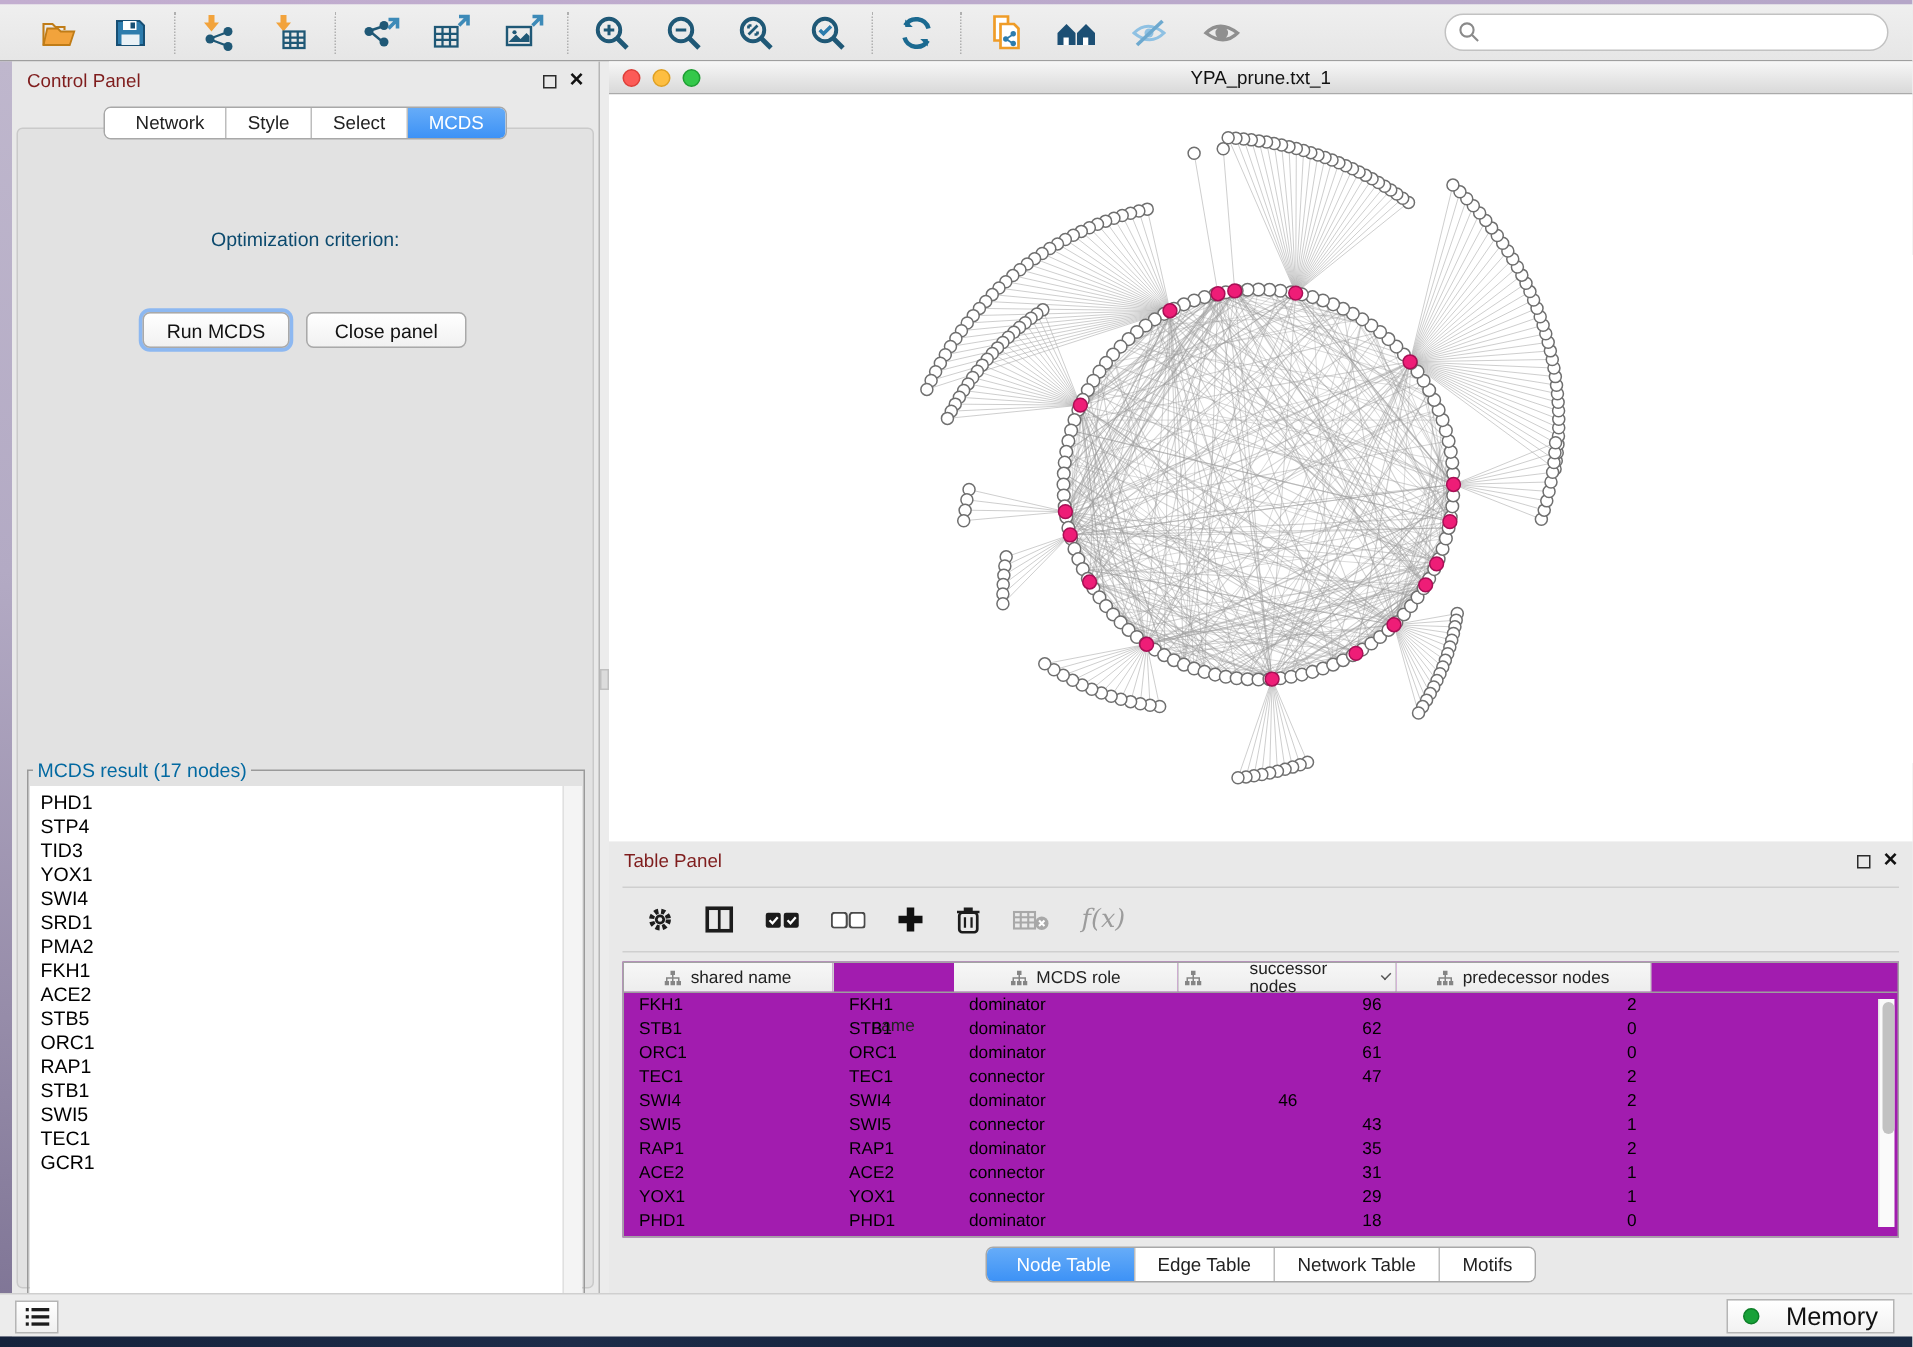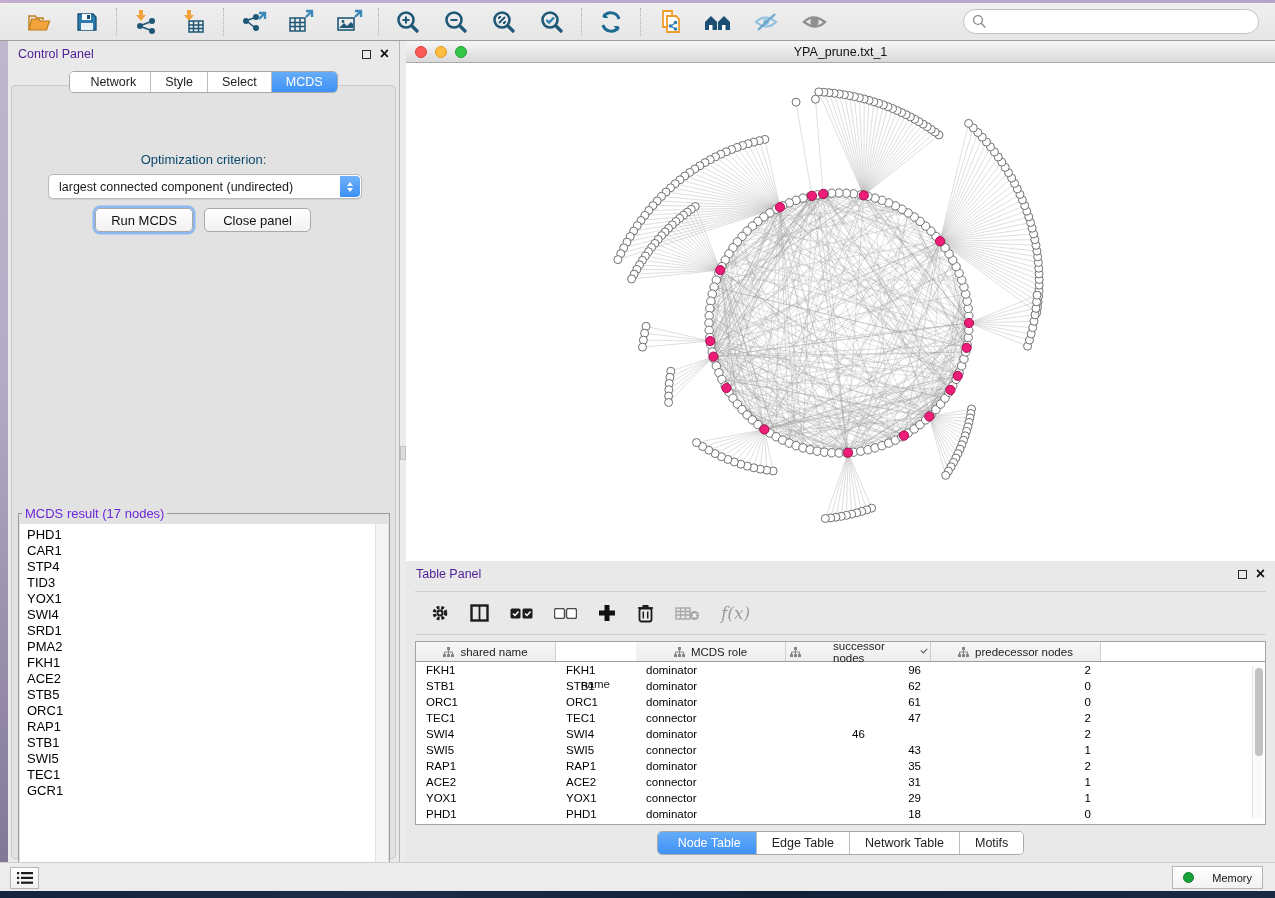--- a/index.html
+++ b/index.html
@@ -23,21 +23,21 @@
   .tb-btn { width:30px; height:28px; display:flex; align-items:center; justify-content:center; cursor:default; }
   #search-wrap { margin-left:auto; margin-right:6px; }
   #search-box { width:296px; height:25px; border:1px solid #c2c2c2; border-radius:13px;
     background:#fff; display:flex; align-items:center; padding:0 8px; gap:5px; }
   #search-input { border:none; outline:none; flex:1; font-size:12px; background:transparent; }
 
   
   #control-panel { position:absolute; left:8px; top:41px; width:392px; height:821px;
     background:#e9e9e9; border-right:1px solid #b6b6b6; }
   .panel-header { height:26px; display:flex; align-items:center; padding:0 10px; }
-  .panel-title { font-size:12.5px; color:#4c1d95; }
+  .panel-title { font-size:12.5px; color:#7f1d1d; }
   .panel-header-icons { margin-left:auto; display:flex; align-items:center; gap:9px; }
   .float-icon { width:9px; height:9px; border:1.6px solid #2b2b2b; display:inline-block; }
   .close-icon { font-size:16px; font-weight:900; color:#111; line-height:10px; }
 
   #cp-tabs { position:absolute; left:0; top:30px; width:100%; display:flex; justify-content:center; z-index:3; }
   .seg-group { display:flex; border:1px solid #a8a8a8; border-radius:5px; overflow:hidden; background:#fff; }
   .seg { padding:3px 14px; font-size:12.5px; color:#222; background:#fff; border-left:1px solid #bdbdbd; cursor:default; }
   .seg:first-child { border-left:none;padding-left:20px; }
   .seg.active { background:linear-gradient(#66acf8,#3d92f6); color:#fff; }
 
@@ -55,21 +55,21 @@
   .step-down { border-top:4.5px solid #fff; }
 
   .cp-btn { position:absolute; top:122px; height:24px; background:linear-gradient(#fff,#f1f1f1);
     border:1px solid #a9a9a9; border-radius:5px; font-size:13px; color:#111;
     display:flex; align-items:center; justify-content:center; cursor:default; }
   #run-btn { left:83px; width:98px; box-shadow:0 0 0 2.5px rgba(112,170,245,.75); }
   #close-panel-btn { left:192px; width:107px; }
 
   #mcds-fieldset { position:absolute; left:6px; top:420px; width:372px; height:372px;
     border:1px solid #9a9a9a; background:transparent; }
-  #mcds-fieldset legend { font-size:13px; color:#6d28d9; margin-left:3px; padding:0 3px; }
+  #mcds-fieldset legend { font-size:13px; color:#0369a1; margin-left:3px; padding:0 3px; }
   #mcds-list-wrap { position:absolute; left:1px; right:1px; top:3px; bottom:1px; background:#fff; display:flex; }
   #mcds-list { flex:1; padding:3px 0 0 7px; overflow:hidden; }
   .mcds-item { font-size:13px; line-height:16px; color:#000; }
   #mcds-scroll { width:13px; background:#f4f4f4; border-left:1px solid #e0e0e0; }
 
   
   #splitter-v { position:absolute; left:400px; top:41px; width:6px; height:821px; background:#ececec; }
   #splitter-v .grip { position:absolute; left:0; top:405px; width:6px; height:14px; background:#dcdcdc; border:1px solid #c0c0c0; }
 
   
@@ -86,21 +86,21 @@
 
   
   #table-panel { position:absolute; left:406px; top:561px; width:869px; height:301px; background:#e9e9e9; }
   #tp-toolbar { position:absolute; left:9px; right:9px; top:30px; height:44px;
     background:#e9e9e9; border-top:1px solid #cfcfcf; border-bottom:1px solid #cfcfcf;
     display:flex; align-items:center; gap:21px; padding:0 16px; }
   .tp-btn { display:flex; align-items:center; justify-content:center; cursor:default; }
   .fx-label { font-family:"DejaVu Serif", serif; font-style:italic; font-size:17px; color:#9c9c9c; }
 
   #table-wrap { position:absolute; left:9px; right:9px; top:80px; height:184px;
-    background:#ffffff; border:1px solid #a3a3a3; overflow:hidden; }
+    background:#a21caf; border:1px solid #a3a3a3; overflow:hidden; }
   #table-header { display:flex; height:20px; border-bottom:1px solid #9e9e9e; }
   .th { background:linear-gradient(#f7f7f7,#ededed); border-right:1px solid #cfcfcf; display:flex;
     align-items:center; justify-content:center; gap:6px; font-size:11.5px; color:#222; padding:0 4px; }
   .th .attr-icon { flex:0 0 auto; }
   .sort-caret { width:6px; height:6px; border-right:1.4px solid #555; border-bottom:1.4px solid #555;
     transform:rotate(45deg); margin-top:-3px; margin-left:2px; }
   #table-body { position:relative; }
   .tr { display:flex; height:16px; align-items:center; }
   .td { font-size:11.5px; color:#000; padding:0 10px; white-space:nowrap; overflow:hidden; }
   .td.right { text-align:right; }
@@ -109,21 +109,21 @@
 
   #tp-tabs { position:absolute; left:0; right:0; top:270px; display:flex; justify-content:center; }
   .seg2 { padding:4px 15px; font-size:12.5px; }
 
   
   #status-bar { position:absolute; left:0; top:862px; width:1275px; height:29px; background:#ececec; border-top:1px solid #cfcfcf; }
   #list-btn { position:absolute; left:10px; top:4px; width:29px; height:22px; background:linear-gradient(#fff,#f0f0f0);
     border:1px solid #b5b5b5; display:flex; align-items:center; justify-content:center; }
   #memory-btn { position:absolute; right:12px; top:3px; height:23px; padding:0 10px;
     background:linear-gradient(#fff,#f2f2f2); border:1px solid #b5b5b5;
-    display:flex; align-items:center; gap:18px; font-size:11px; color:#111; }
+    display:flex; align-items:center; gap:18px; font-size:17px; color:#111; }
   #memory-dot { width:11px; height:11px; border-radius:50%; background:#18a138; border:1px solid #0d7f28; }
 
   svg { display:block; }
 </style>
 </head>
 <body>
 
 <div id="wallpaper-top"></div>
 
 <div id="toolbar">
@@ -293,36 +293,28 @@
   <div id="cp-tabs">
     <div class="seg-group">
         <div class="seg ">Network</div>
         <div class="seg ">Style</div>
         <div class="seg ">Select</div>
         <div class="seg  active">MCDS</div>
       </div>
   </div>
   <div id="cp-inner">
     <div id="opt-label">Optimization criterion:</div>
-    <div id="opt-select">
-      <span>largest connected component (undirected)</span>
-      <span id="opt-stepper">
-          <span class="step-up"></span>
-          <span class="step-down"></span>
-        </span>
-    </div>
     <div class="cp-btn" id="run-btn">Run MCDS</div>
     <div class="cp-btn" id="close-panel-btn">Close panel</div>
 
     <fieldset id="mcds-fieldset">
       <legend>MCDS result (17 nodes)</legend>
       <div id="mcds-list-wrap">
         <div id="mcds-list">
             <div class="mcds-item">PHD1</div>
-            <div class="mcds-item">CAR1</div>
             <div class="mcds-item">STP4</div>
             <div class="mcds-item">TID3</div>
             <div class="mcds-item">YOX1</div>
             <div class="mcds-item">SWI4</div>
             <div class="mcds-item">SRD1</div>
             <div class="mcds-item">PMA2</div>
             <div class="mcds-item">FKH1</div>
             <div class="mcds-item">ACE2</div>
             <div class="mcds-item">STB5</div>
             <div class="mcds-item">ORC1</div>

